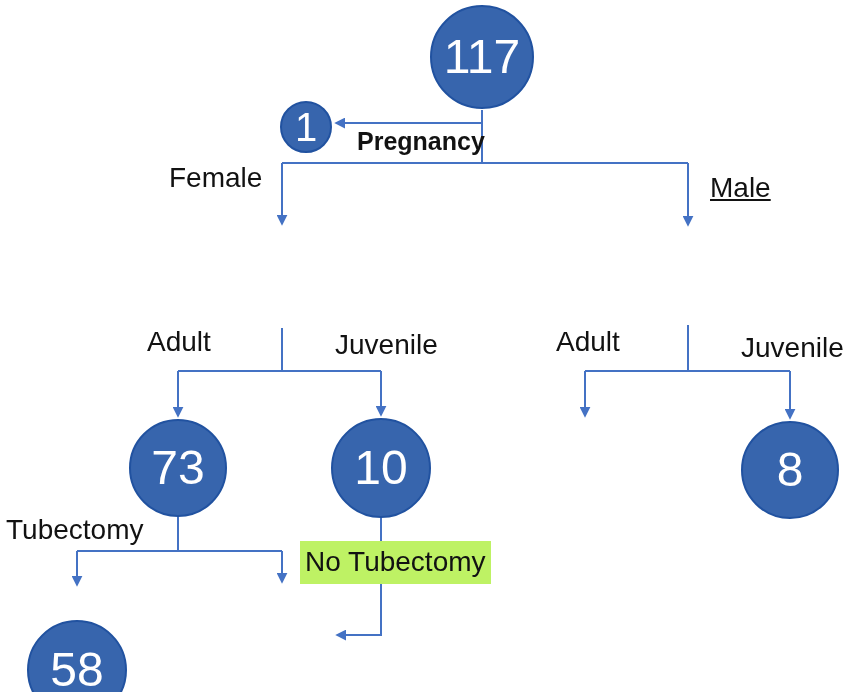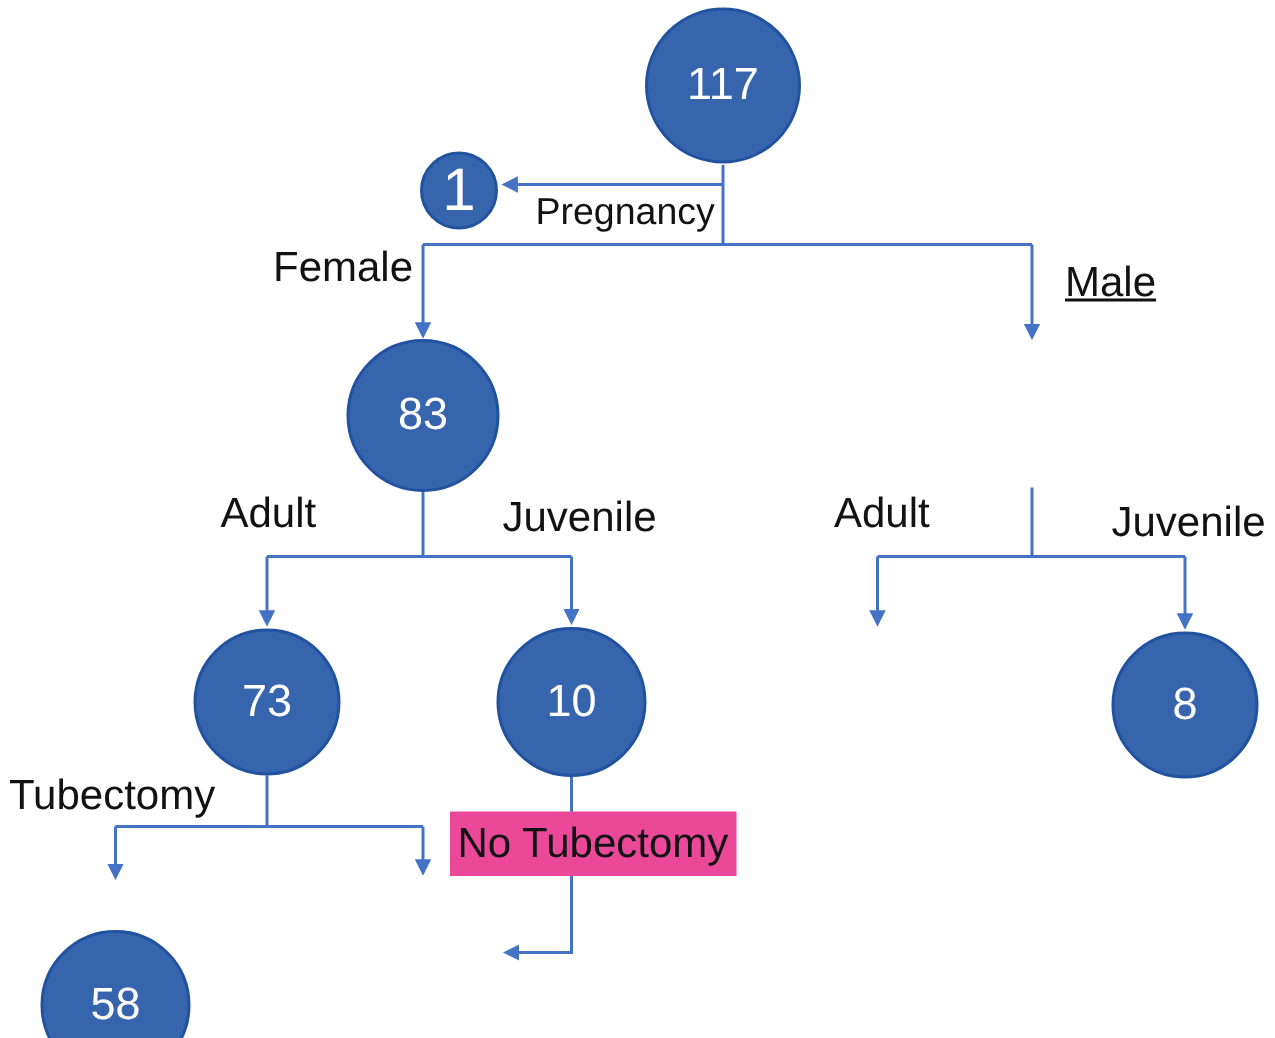--- a/index.html
+++ b/index.html
@@ -37,39 +37,39 @@
   }
   .node {
     position: absolute;
     border-radius: 50%;
     background: var(--node-fill);
     border: 2px solid var(--node-border);
     color: var(--node-text);
     display: flex;
     align-items: center;
     justify-content: center;
-    font-size: 30px;
+    font-size: 48px;
     line-height: 1;
     box-sizing: border-box;
   }
   .node.small {
     font-size: 40px;
   }
   .lbl {
     position: absolute;
     color: var(--label-text);
     font-size: 28px;
     line-height: 1.1;
     white-space: nowrap;
   }
   .lbl.sm {
     font-size: 25px;
   }
   .lbl.masked {
-    background: #ec4899;
+    background: #bef264;
     padding: 6px 5px;
   }
 </style>
 </head>
 <body>
 
 <div id="canvas">
 
   <svg id="connector-layer" width="850" height="692">
     <defs>
@@ -97,28 +97,27 @@
     <path class="connector" d="M178,517 V551"></path>
     <path class="connector" d="M77,551 H282"></path>
     <path class="connector" d="M77,551 V584" marker-end="url(#arrow)"></path>
     <path class="connector" d="M282,551 V581" marker-end="url(#arrow)"></path>
 
     <path class="connector" d="M381,518 V635 H338" marker-end="url(#arrow)"></path>
   </svg>
 
   <div class="node" style="left:430px; top:5px;  width:104px; height:104px;">117</div>
   <div class="node small" style="left:280px; top:101px; width:52px; height:52px;">1</div>
-  <div class="node" style="left:231px; top:226px; width:102px; height:102px;">83</div>
   <div class="node" style="left:129px; top:419px; width:98px;  height:98px;">73</div>
   <div class="node" style="left:331px; top:418px; width:100px; height:100px;">10</div>
   <div class="node" style="left:741px; top:421px; width:98px;  height:98px;">8</div>
   <div class="node" style="left:27px;  top:620px; width:100px; height:100px;">58</div>
 
-  <div class="lbl sm" style="left:357px; top:128px;">Pregnancy</div>
-  <div class="lbl" style="left:182px; top:163px;text-align:center;">Female</div>
+  <div class="lbl sm" style="left:357px; top:128px;font-weight:bold;">Pregnancy</div>
+  <div class="lbl" style="left:169px; top:163px;text-align:center;">Female</div>
   <div class="lbl" style="left:710px; top:173px;text-decoration:underline;">Male</div>
   <div class="lbl" style="left:147px; top:327px;">Adult</div>
   <div class="lbl" style="left:335px; top:330px;">Juvenile</div>
   <div class="lbl" style="left:556px; top:327px;">Adult</div>
   <div class="lbl" style="left:741px; top:333px;">Juvenile</div>
   <div class="lbl" style="left:6px;   top:515px;">Tubectomy</div>
   <div class="lbl masked" style="left:300px; top:541px;">No Tubectomy</div>
 
 </div>
 

